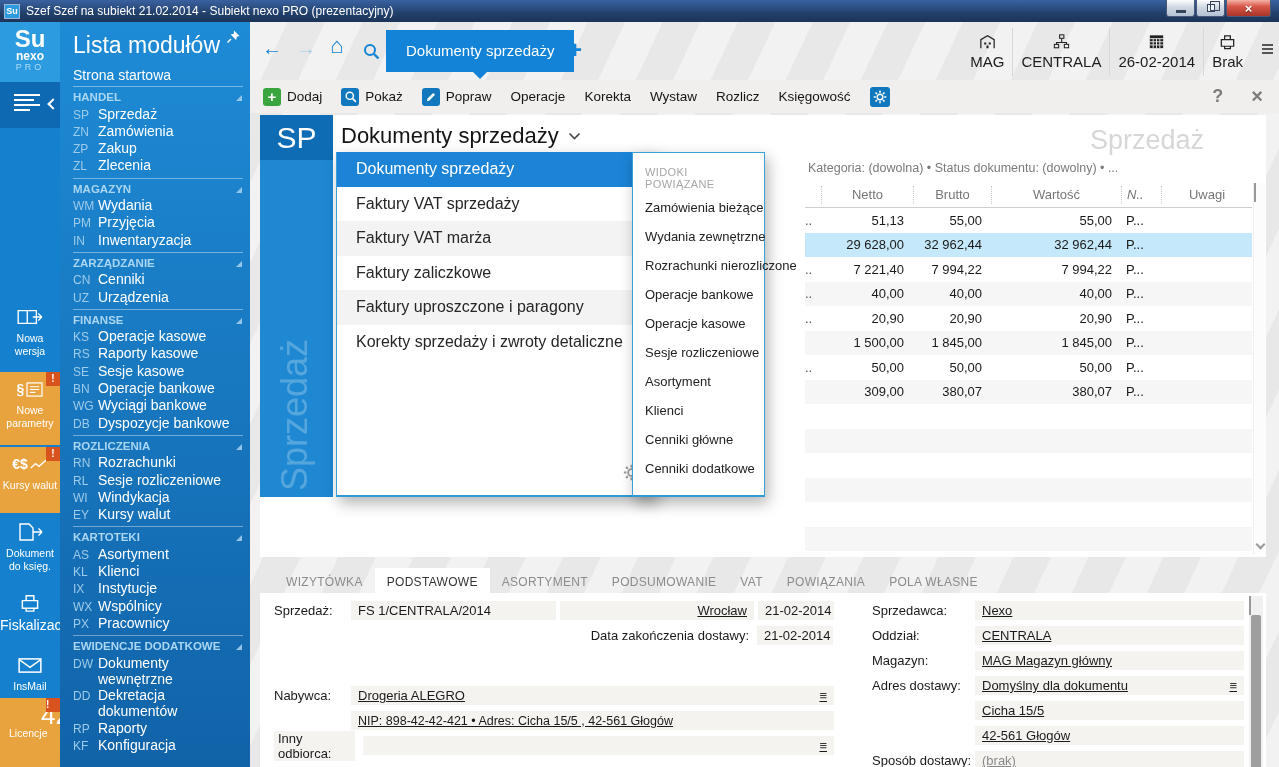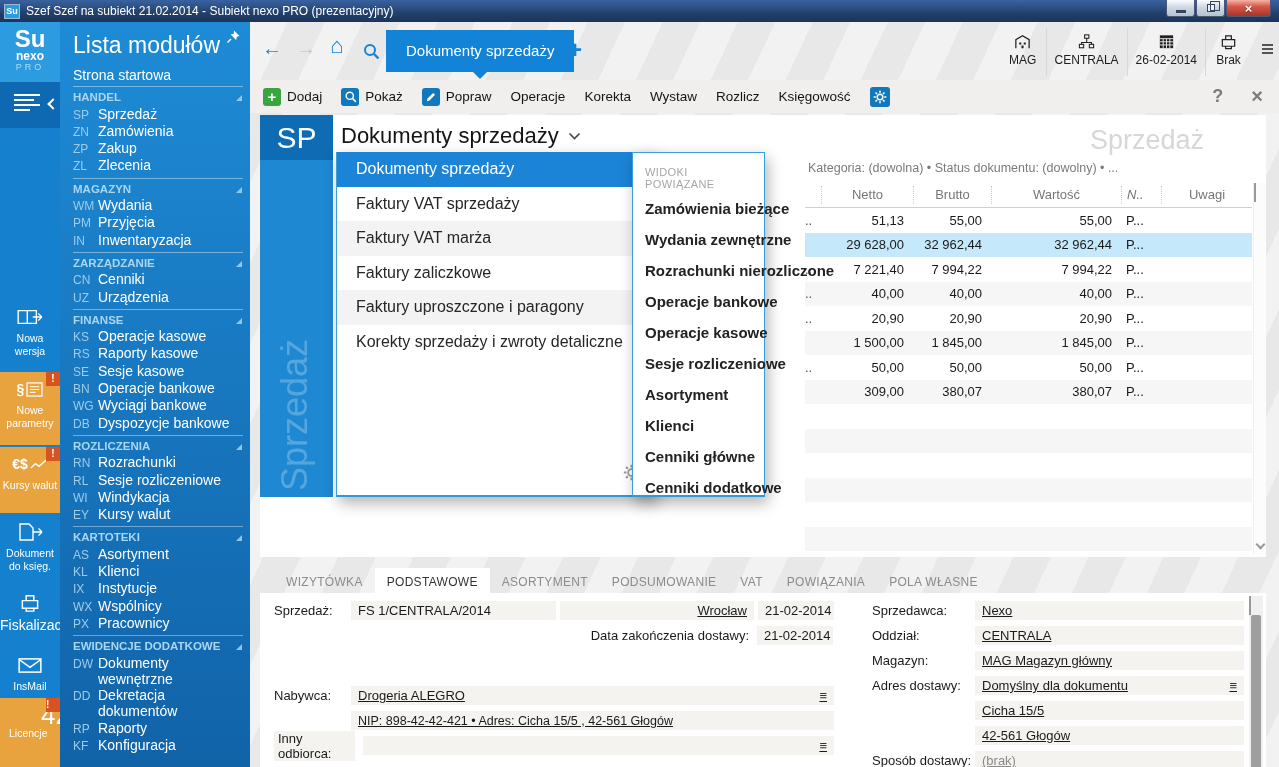--- a/index.html
+++ b/index.html
@@ -65,21 +65,21 @@
   .nav-ic.dis { color:#a9cfe8; }
   .tab { position:absolute; left:136px; top:8px; height:42px; background:#1283d6; color:#fff;
     font-size:15px; padding:12px 20px 0; }
   .tab::after { content:""; position:absolute; left:50%; bottom:-7px; margin-left:-7px;
     border:7px solid transparent; border-top-color:#1283d6; border-bottom:none; }
   .plus { position:absolute; left:318px; top:14px; font-size:24px; color:#1283d6; font-weight:bold; }
   .hdr-actions { position:absolute; right:28px; top:6px; display:flex; height:48px; }
   .hbtn { min-width:46px; padding:4px 8px 0; text-align:center; border-left:1px solid #d7d7d7; color:#1d1d1d; }
   .hbtn:first-child { border-left:none; }
   .hbtn .ico { width:19px; height:19px; color:#222; }
-  .hbtn .hlabel { font-size:12px; margin-top:2px; white-space:nowrap; }
+  .hbtn .hlabel { font-size:15px; margin-top:2px; white-space:nowrap; }
   .hmenu { position:absolute; right:6px; top:22px; color:#555; }
   .hmenu i { display:block; width:11px; height:2px; background:#555; margin-bottom:2px; }
 
   .toolbar { position:relative; height:33px; background:#f0efed; display:flex; align-items:center;
     padding-left:13px; gap:19px; font-size:13.5px; color:#141414; }
   .tbtn { display:flex; align-items:center; gap:6px; cursor:default; }
   .ticon { width:18px; height:18px; border-radius:3px; color:#fff; display:flex; align-items:center; justify-content:center; flex:none; }
   .ticon.green { background:#3aa53f; font-size:15px; font-weight:bold; }
   .ticon.blue { background:#1178be; }
   .gearbtn { width:20px; height:20px; background:#1178be; border-radius:3px; display:flex; align-items:center; justify-content:center; }
@@ -120,21 +120,21 @@
   
   .dd-left { position:absolute; left:76px; top:37px; width:320px; height:345px; background:#fff;
     border-left:1px solid #3aa0dd; border-bottom:2px solid #2e9ad8; box-shadow:3px 6px 14px rgba(0,0,0,.3); z-index:8; }
   .menu-item { height:34.5px; display:flex; align-items:center; padding-left:19px; font-size:16px; color:#262626; cursor:default; }
   .menu-item:nth-child(3), .menu-item:nth-child(5) { background:#f3f3f3; }
   .menu-item.selected { background:#1b84d7; color:#fff; }
   .dd-gear { position:absolute; right:16px; bottom:10px; color:#9a9a9a; }
   .dd-right { position:absolute; left:372px; top:37px; width:133px; height:345px; background:#fff;
     border:1px solid #3aa0dd; border-bottom:2px solid #2e9ad8; box-shadow:3px 6px 14px rgba(0,0,0,.3); z-index:8; }
   .rel-title { padding:13px 12px 3px; font-size:11px; color:#a6a6a6; letter-spacing:.4px; }
-  .rel-item { padding:7px 12px; font-size:15px; color:#222; white-space:nowrap; cursor:default;font-weight:bold; }
+  .rel-item { padding:7px 12px; font-size:13px; color:#222; white-space:nowrap; cursor:default; }
 
   
   .btabs { position:absolute; top:455px; left:0; right:0; height:25px; display:flex; padding-left:14px;
     font-size:12px; color:#8b8b8b; letter-spacing:.3px; }
   .btab { padding:7px 12px 0; cursor:default; white-space:nowrap; }
   .btab.active { background:#fff; color:#333; }
   .details { position:absolute; top:480px; left:0; right:0; bottom:0; background:#fff; overflow:hidden; }
   .d-left { position:absolute; left:14px; top:8px; width:560px; }
   .d-right { position:absolute; left:612px; top:8px; width:372px; }
   .frow { display:flex; align-items:center; height:19px; margin-bottom:6px; font-size:13px; color:#1a1a1a; }

